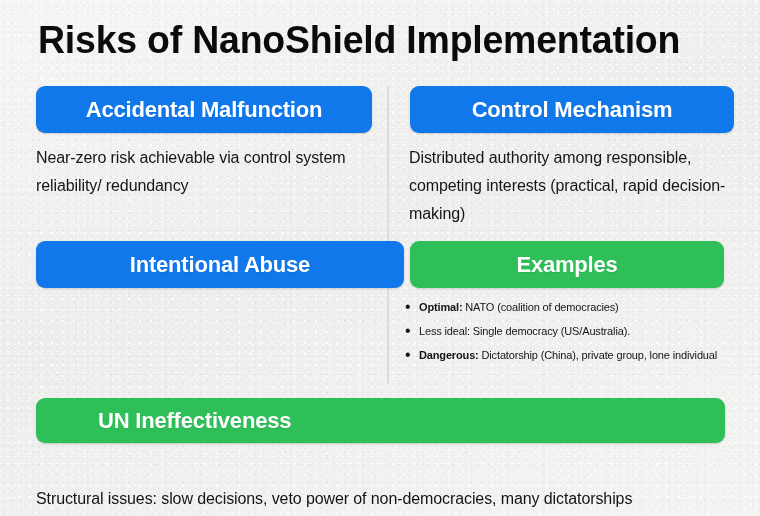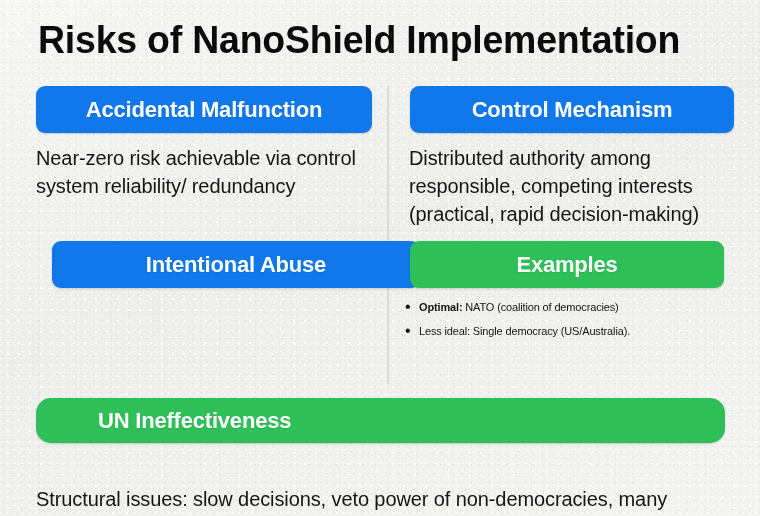--- a/index.html
+++ b/index.html
@@ -74,33 +74,32 @@
     justify-content: center;
     letter-spacing: -0.2px;
     box-shadow: 0 1px 2px rgba(0,0,0,0.18);
     text-shadow: 0 1px 1px rgba(0,0,0,0.08);
   }
   .bar.blue  { background: #1178ec; }
   .bar.green { background: #2fbf58; }
   .bar.left-align {
     justify-content: flex-start;
     padding-left: 62px;
-    border-radius: 15px;
   }
 
   #bar-accidental { left: 36px;  top: 86px;  width: 336px; height: 47px; }
   #bar-control    { left: 410px; top: 86px;  width: 324px; height: 47px; }
-  #bar-intentional{ left: 36px;  top: 241px; width: 368px; height: 47px; margin-left: 16px; }
+  #bar-intentional{ left: 36px;  top: 241px; width: 368px; height: 47px; }
   #bar-examples   { left: 410px; top: 241px; width: 314px; height: 47px; }
   #bar-un         { left: 36px;  top: 398px; width: 689px; height: 45px; }
 
   
   .body-text {
     position: absolute;
-    font-size: 20px;
+    font-size: 16px;
     line-height: 28px;
     color: #151515;
     letter-spacing: -0.1px;
   }
   #text-accidental { left: 36px;  top: 144px; width: 340px; }
   #text-control    { left: 409px; top: 144px; width: 336px; }
   #text-intentional{ left: 36px;  top: 298px; width: 340px; }
   #text-un         { left: 36px;  top: 452px; width: 706px; margin-top: 33px; }
 
   
@@ -153,19 +152,20 @@
   <div class="body-text" id="text-control">Distributed authority among responsible, competing interests (practical, rapid decision-making)</div>
 
   <div class="bar blue" id="bar-intentional">Intentional Abuse</div>
 
 
   <div class="bar green" id="bar-examples">Examples</div>
 
   <ul id="examples-list">
       <li><span class="lead">Optimal:</span><span> NATO (coalition of democracies)</span></li>
       <li><span>Less ideal:</span><span> Single democracy (US/Australia).</span></li>
+      <li><span class="lead">Dangerous:</span><span> Dictatorship (China), private group, lone individual</span></li>
     </ul>
 
   <div class="bar green left-align" id="bar-un">UN Ineffectiveness</div>
 
   <div class="body-text" id="text-un">Structural issues: slow decisions, veto power of non-democracies, many dictatorships</div>
 
 </div>
 
 </body></html>

